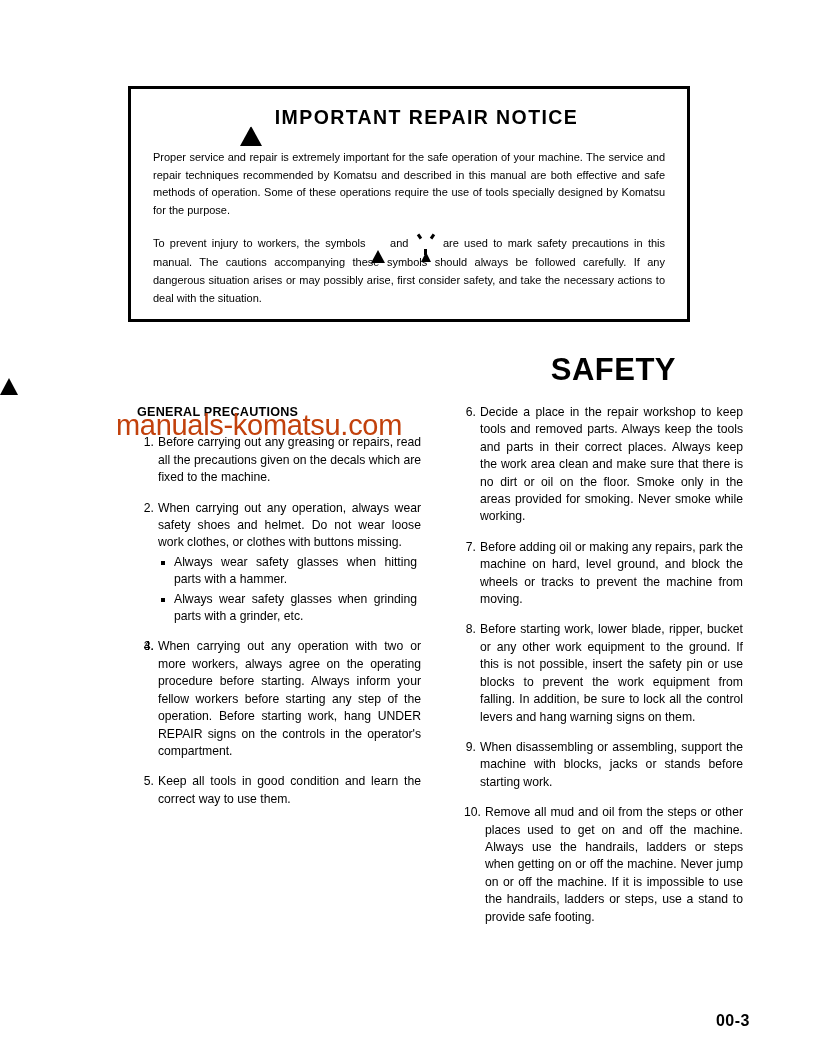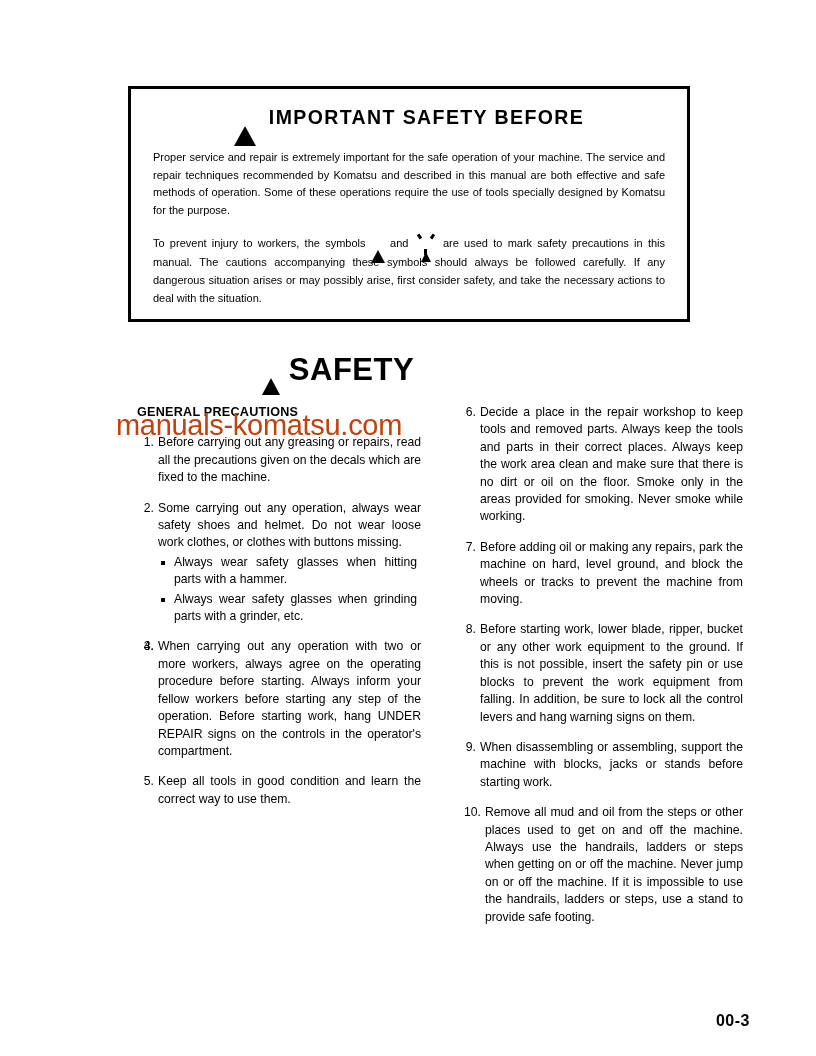--- a/index.html
+++ b/index.html
@@ -119,21 +119,21 @@
   .notice-body p:last-child { margin-bottom: 12px; }
 
   
   .safety-head {
     position: absolute;
     left: 0;
     top: 352px;
     width: 676px;
     display: flex;
     align-items: center;
-    justify-content: center;
+    justify-content: space-between;
     gap: 9px;
   }
   .safety-head .word {
     font-size: 31px;
     font-weight: bold;
     letter-spacing: 0.5px;
   }
 
   
   .col {
@@ -229,21 +229,21 @@
 <body>
 
 <div class="page">
 
   <div class="notice-box">
 
     <div class="notice-title-row">
       <span class="tri tri-lg">
         <span class="body"></span><span class="bang"></span><span class="dot"></span>
       </span>
-      <span class="notice-title">IMPORTANT  SAFETY  BEFORE</span>
+      <span class="notice-title">IMPORTANT  REPAIR  NOTICE</span>
     </div>
 
     <div class="notice-body">
       <p>Proper service and repair is extremely important for the safe operation of your machine. The service and repair techniques recommended by Komatsu and described in this manual are both effective and safe methods of operation. Some of these operations require the use of tools specially designed by Komatsu for the purpose.</p>
       <p>
         <span>To prevent injury to workers, the symbols</span>
         <span class="tri tri-sm">
           <span class="body"></span><span class="bang"></span><span class="dot"></span>
         </span>
         <span>and</span>
@@ -268,21 +268,21 @@
   <div class="col col-left">
     <div class="sec-head">GENERAL PRECAUTIONS</div>
 
     <ol class="items">
       <li>
         <span class="num">1.</span>
         <span>Before carrying out any greasing or repairs, read all the precautions given on the decals which are fixed to the machine.</span>
       </li>
       <li>
         <span class="num">2.</span>
-        <span>Some carrying out any operation, always wear safety shoes and helmet. Do not wear loose work clothes, or clothes with buttons missing.</span>
+        <span>When carrying out any operation, always wear safety shoes and helmet. Do not wear loose work clothes, or clothes with buttons missing.</span>
         <ul class="sub">
           <li>Always wear safety glasses when hitting parts with a hammer.</li>
           <li>Always wear safety glasses when grinding parts with a grinder, etc.</li>
         </ul>
       </li>
       <li>
         <span class="num">3.</span>
       </li>
       <li>
         <span class="num">4.</span>

